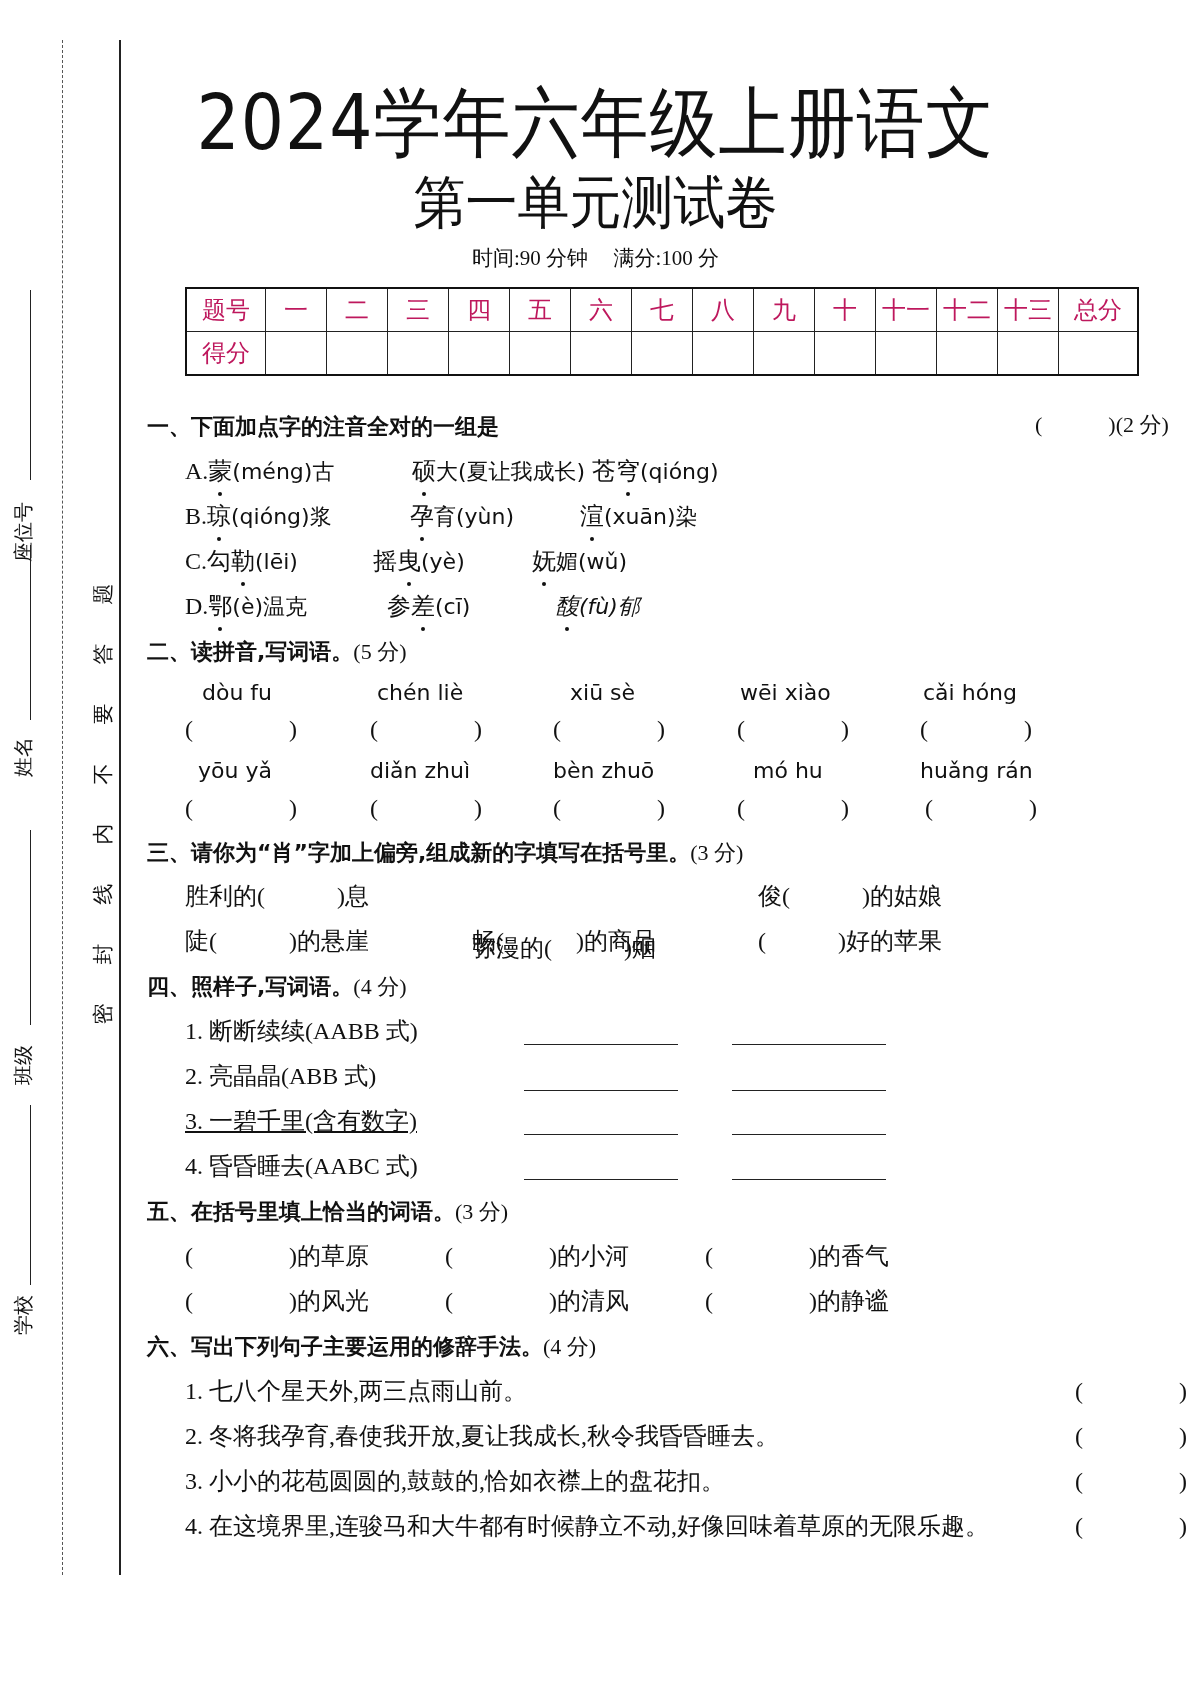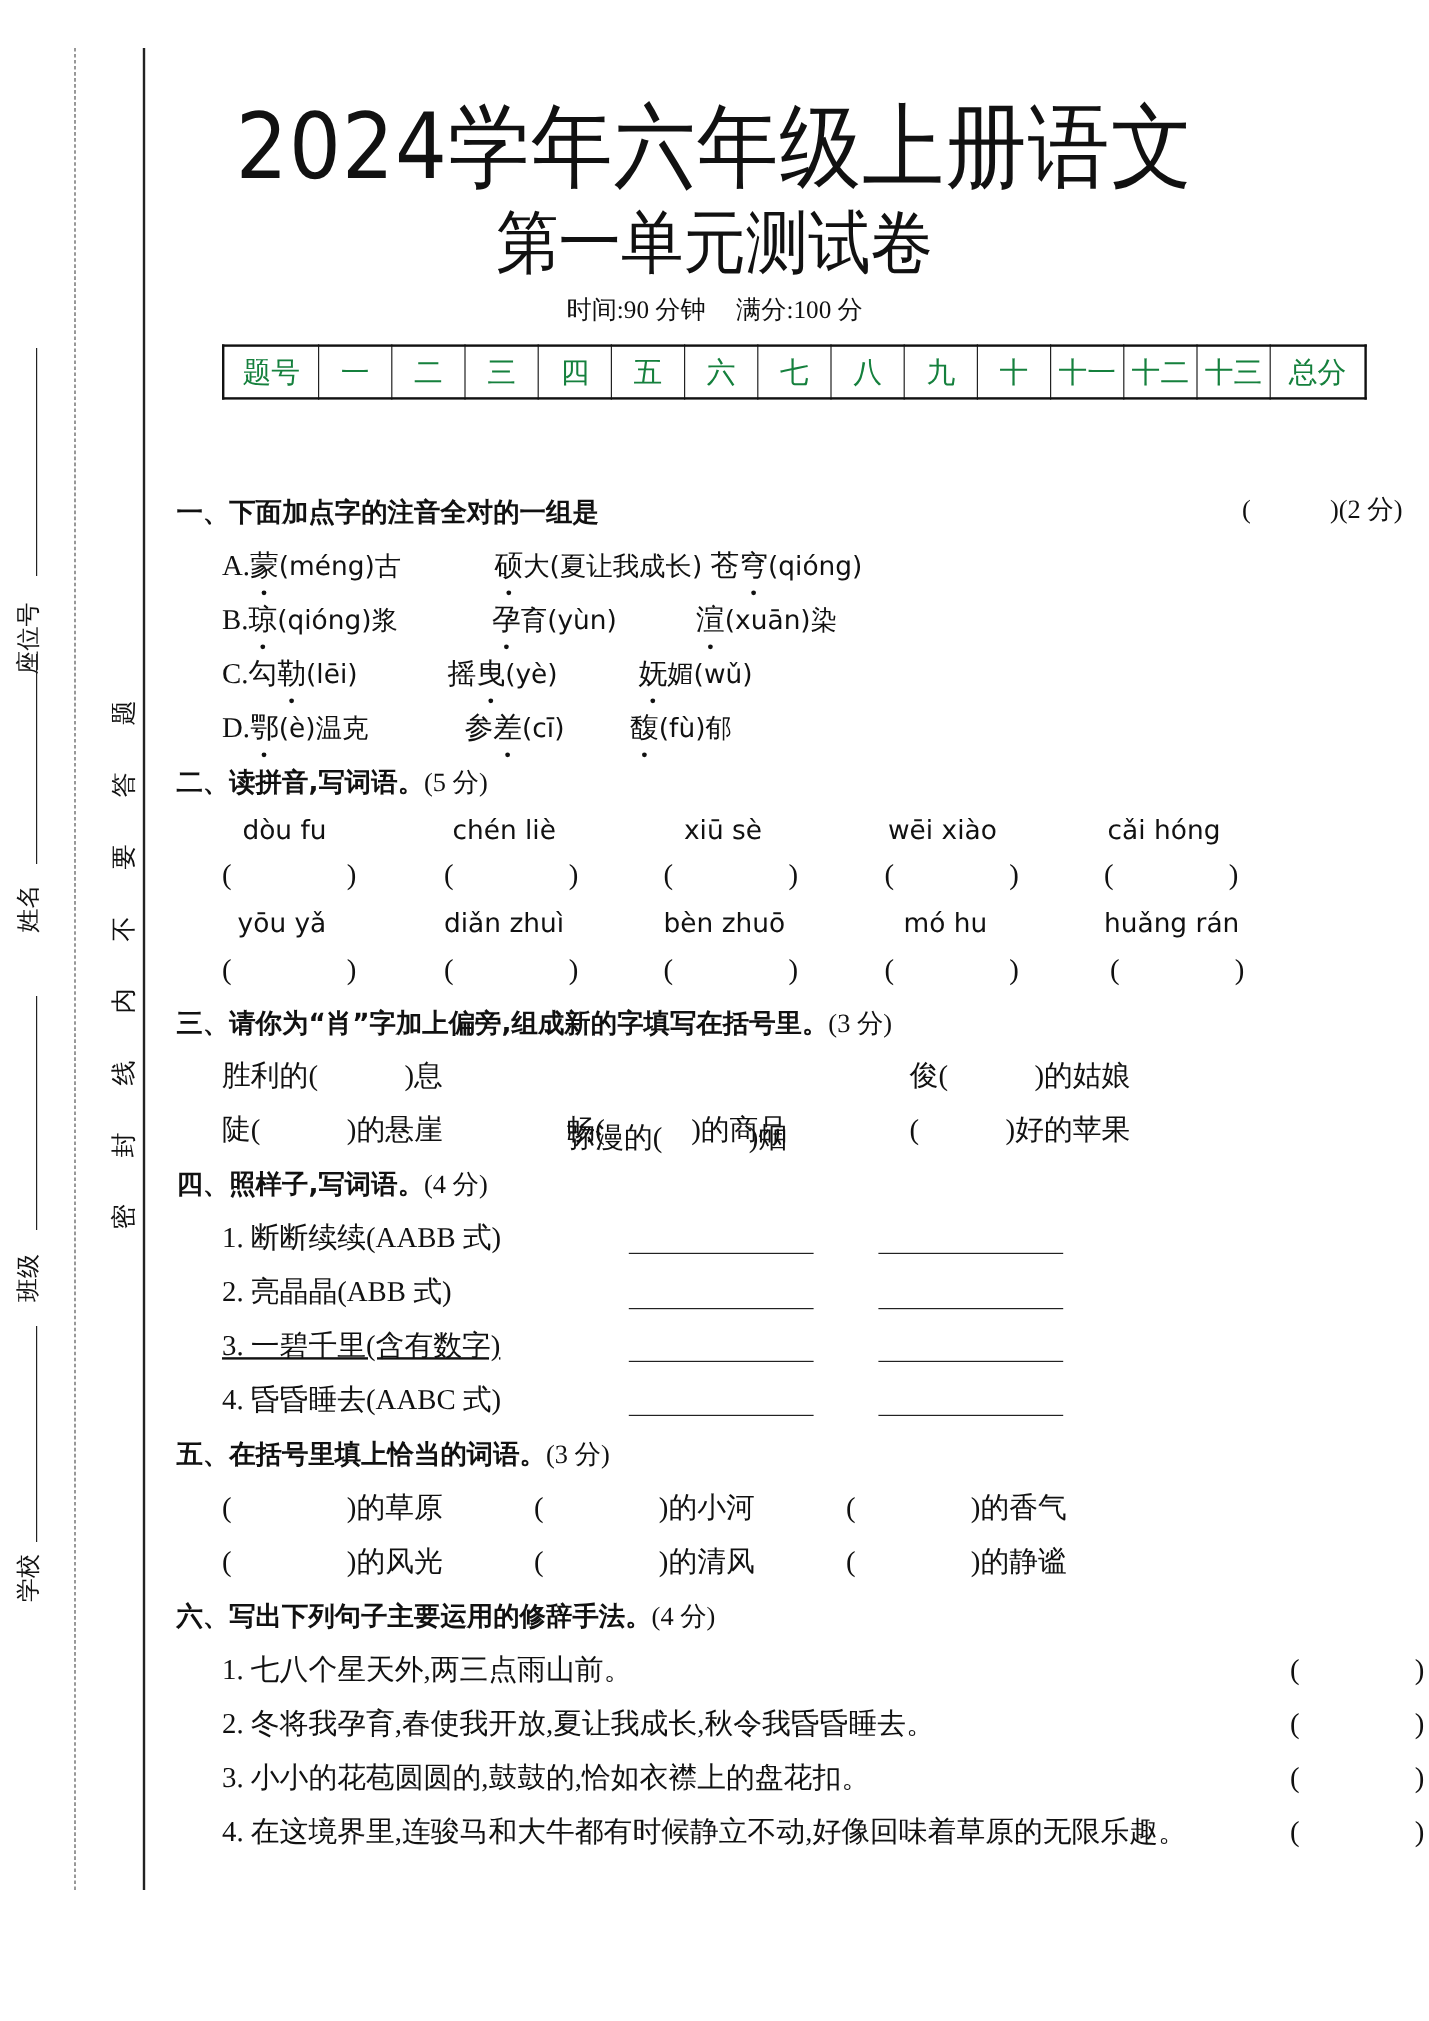--- a/index.html
+++ b/index.html
@@ -20,21 +20,21 @@
             font-family:"DejaVu Sans","Liberation Sans",sans-serif; font-size:68px;
             font-weight:normal; letter-spacing:1px; transform:scaleY(1.12); }
   .title2 { position:absolute; left:0; width:1191px; top:168px; text-align:center;
             font-family:"DejaVu Sans","Liberation Sans",sans-serif; font-size:52px;
             transform:scaleY(1.1); }
   .meta { position:absolute; left:0; width:1191px; top:244px; text-align:center; font-size:21px; }
   .meta span { margin:0 10px; }
   table.score { position:absolute; left:185px; top:287px; border-collapse:collapse;
                 border:2.5px solid #111; }
   table.score td { border:1.3px solid #222; height:42px; text-align:center; font-size:24px;
-                   padding:0; color:#15803d; }
+                   padding:0; color:#be185d; }
   .sec-h { position:absolute; left:147px; font-family:"DejaVu Sans",sans-serif; font-weight:bold;
            font-size:22px; white-space:nowrap; }
   .sec-h .pts { font-family:"Liberation Serif",serif; font-weight:normal; font-size:22px; }
   .row { position:absolute; font-size:24px; white-space:nowrap; }
   .py { font-family:"DejaVu Sans",sans-serif; font-size:22px; }
   .dot { position:relative; display:inline-block; }
   .dot::after { content:""; position:absolute; left:50%; bottom:-9px; width:4px; height:4px;
                 margin-left:-2px; border-radius:50%; background:#111; }
   .uline-h { position:absolute; border-top:1.5px solid #222; width:154px; }
   .paren-right { position:absolute; font-size:24px; white-space:nowrap; }
@@ -90,20 +90,37 @@
     <td style="width:60px;">六</td>
     <td style="width:60px;">七</td>
     <td style="width:60px;">八</td>
     <td style="width:60px;">九</td>
     <td style="width:60px;">十</td>
     <td style="width:60px;">十一</td>
     <td style="width:60px;">十二</td>
     <td style="width:60px;">十三</td>
     <td style="width:78px;">总分</td>
   </tr>
+  <tr>
+    <td>得分</td>
+    <td></td>
+    <td></td>
+    <td></td>
+    <td></td>
+    <td></td>
+    <td></td>
+    <td></td>
+    <td></td>
+    <td></td>
+    <td></td>
+    <td></td>
+    <td></td>
+    <td></td>
+    <td></td>
+  </tr>
 </tbody>
   </table>
 
 <div class="sec-h" style="top:412px;">一、下面加点字的注音全对的一组是</div>
 <div class="paren-right" style="left:1035px; top:410px; font-size:22px;">(　　　)(2 分)</div>
 
 <div class="row" style="left:185px; top:455px;">
   <span>A.</span><span class="dot">蒙</span><span class="py">(méng)古</span>
 </div>
 <div class="row" style="left:412px; top:455px;">
@@ -132,21 +149,21 @@
 <div class="row" style="left:532px; top:545px;">
   <span class="dot">妩</span><span class="py">媚(wǔ)</span>
 </div>
 
 <div class="row" style="left:185px; top:590px;">
   <span>D.</span><span class="dot">鄂</span><span class="py">(è)温克</span>
 </div>
 <div class="row" style="left:387px; top:590px;">
   <span>参</span><span class="dot">差</span><span class="py">(cī)</span>
 </div>
-<div class="row" style="left:525px; top:590px;">
+<div class="row" style="left:555px; top:590px;font-style:italic;">
   <span class="dot">馥</span><span class="py">(fù)郁</span>
 </div>
 
 <div class="sec-h" style="top:637px;">
   <span>二、读拼音,写词语。</span><span class="pts">(5 分)</span>
 </div>
 
 <div class="row py" style="left:202px; top:680px;">dòu fu</div>
 <div class="row py" style="left:377px; top:680px;">chén liè</div>
 <div class="row py" style="left:570px; top:680px;">xiū sè</div>

